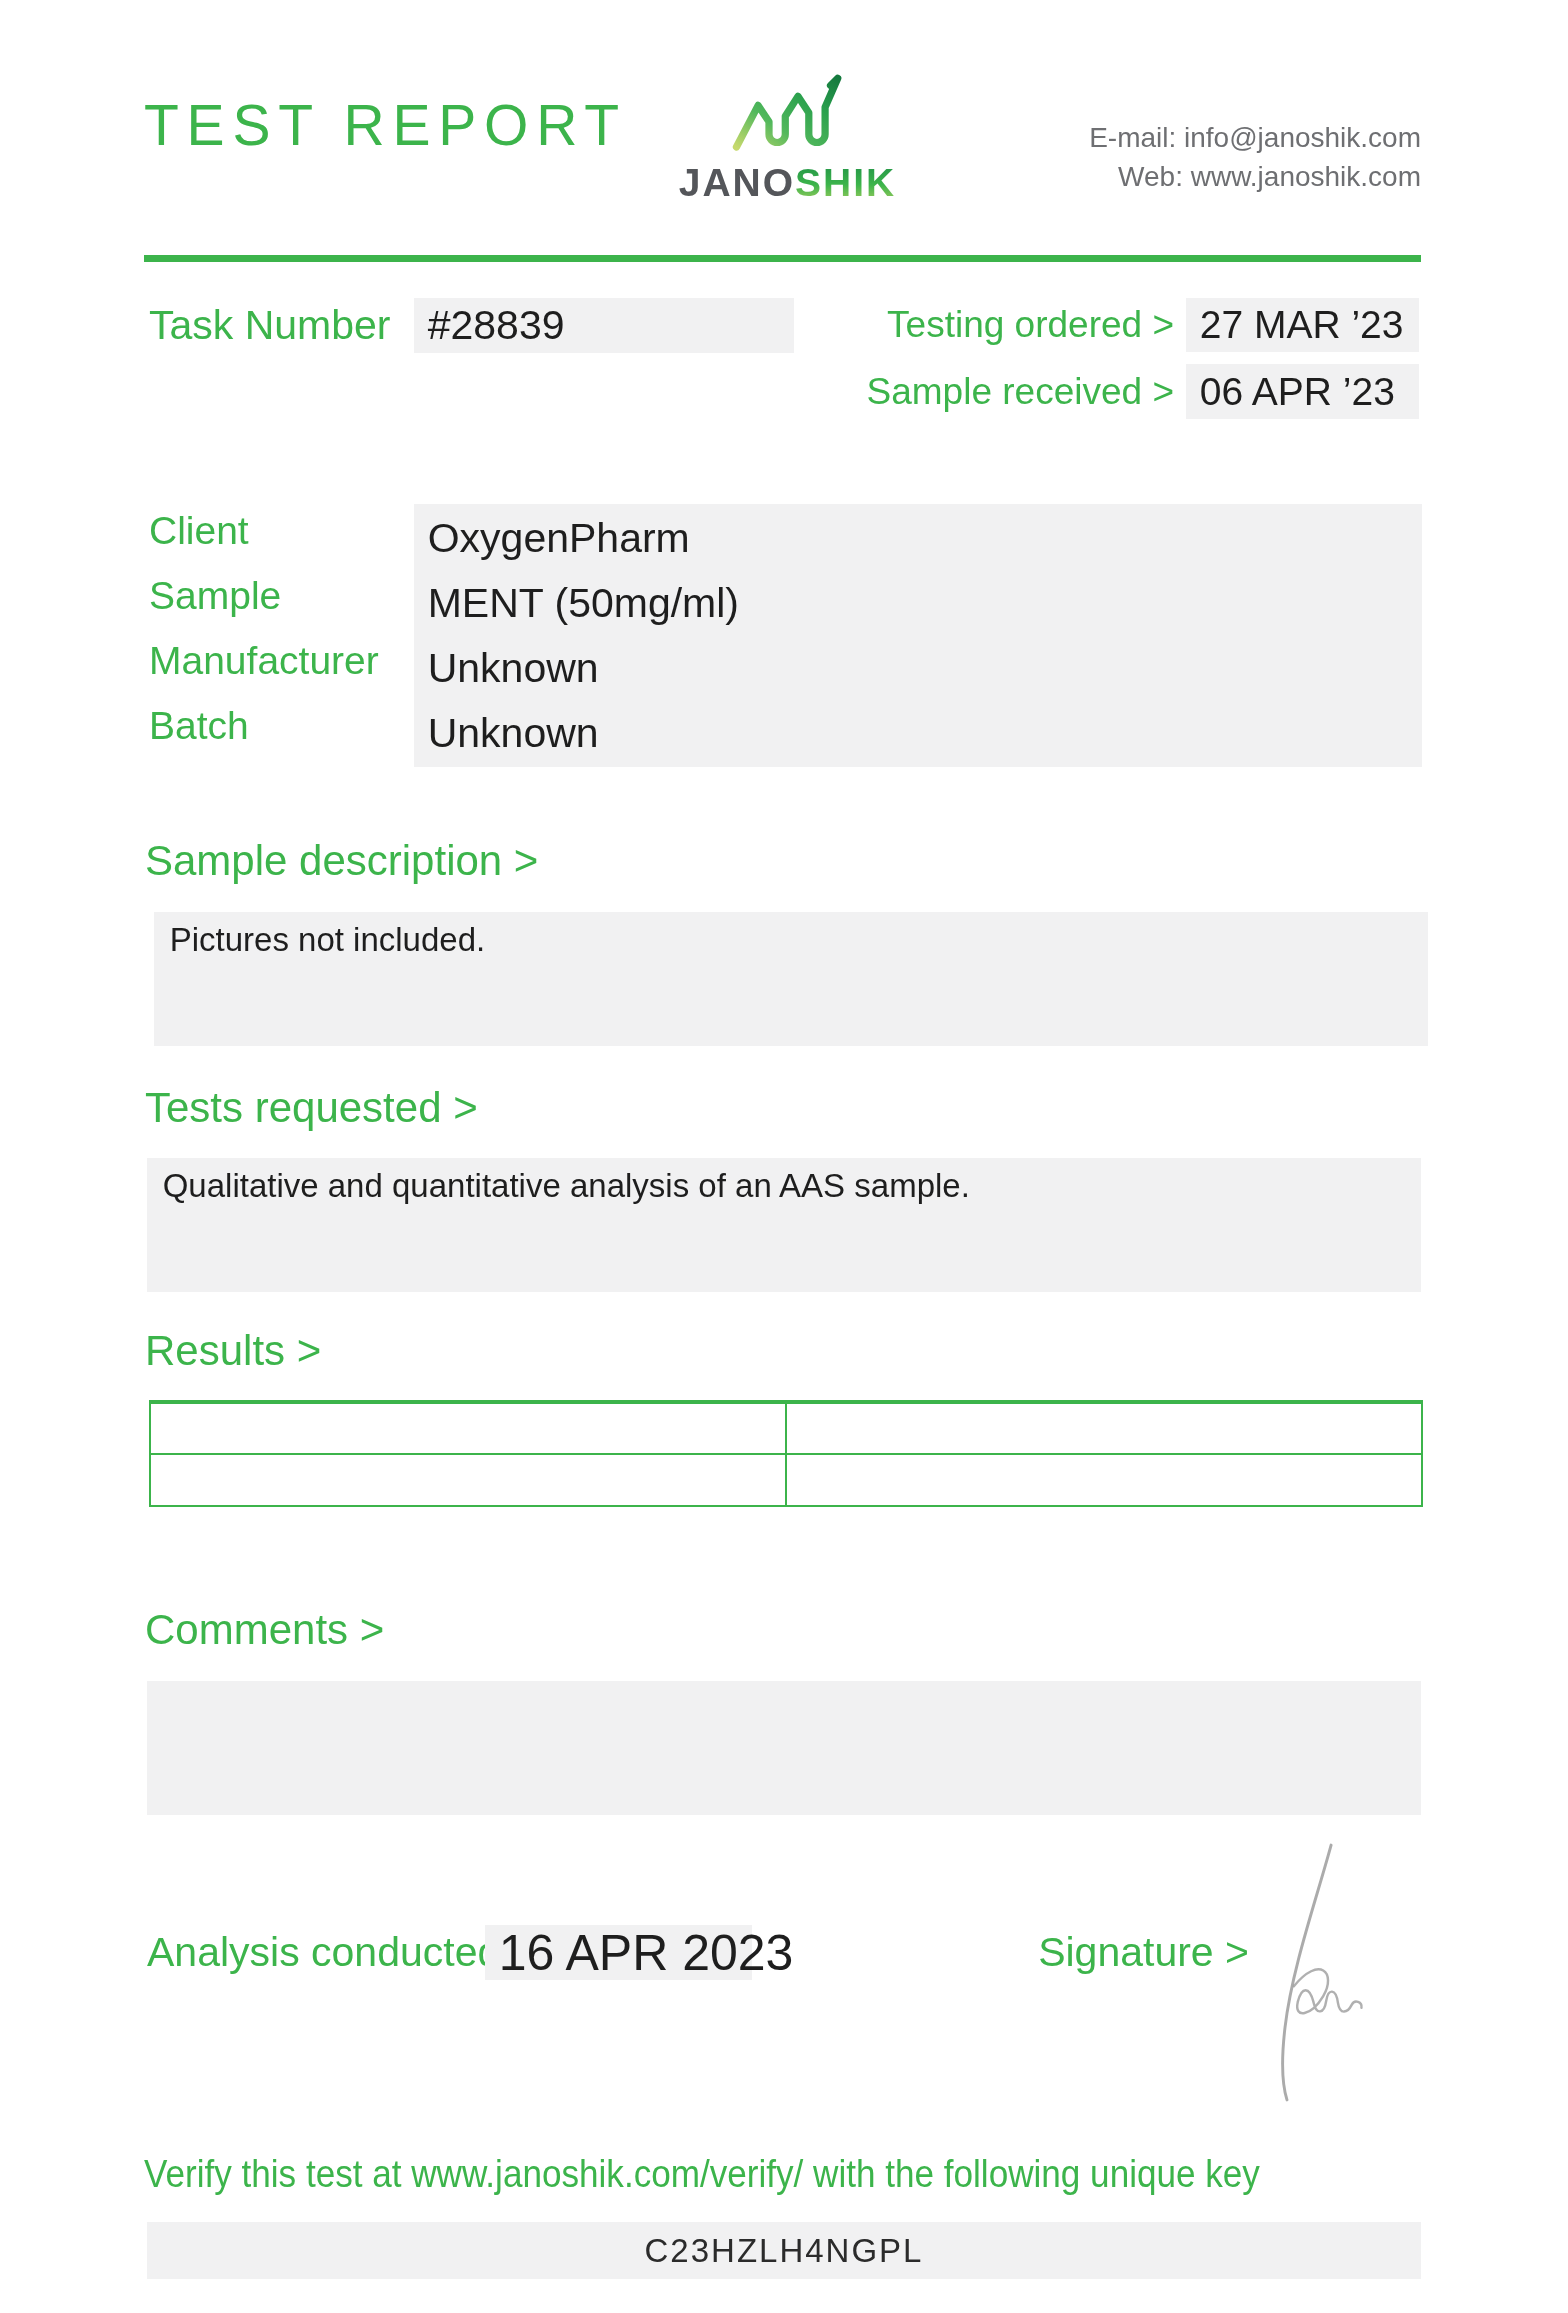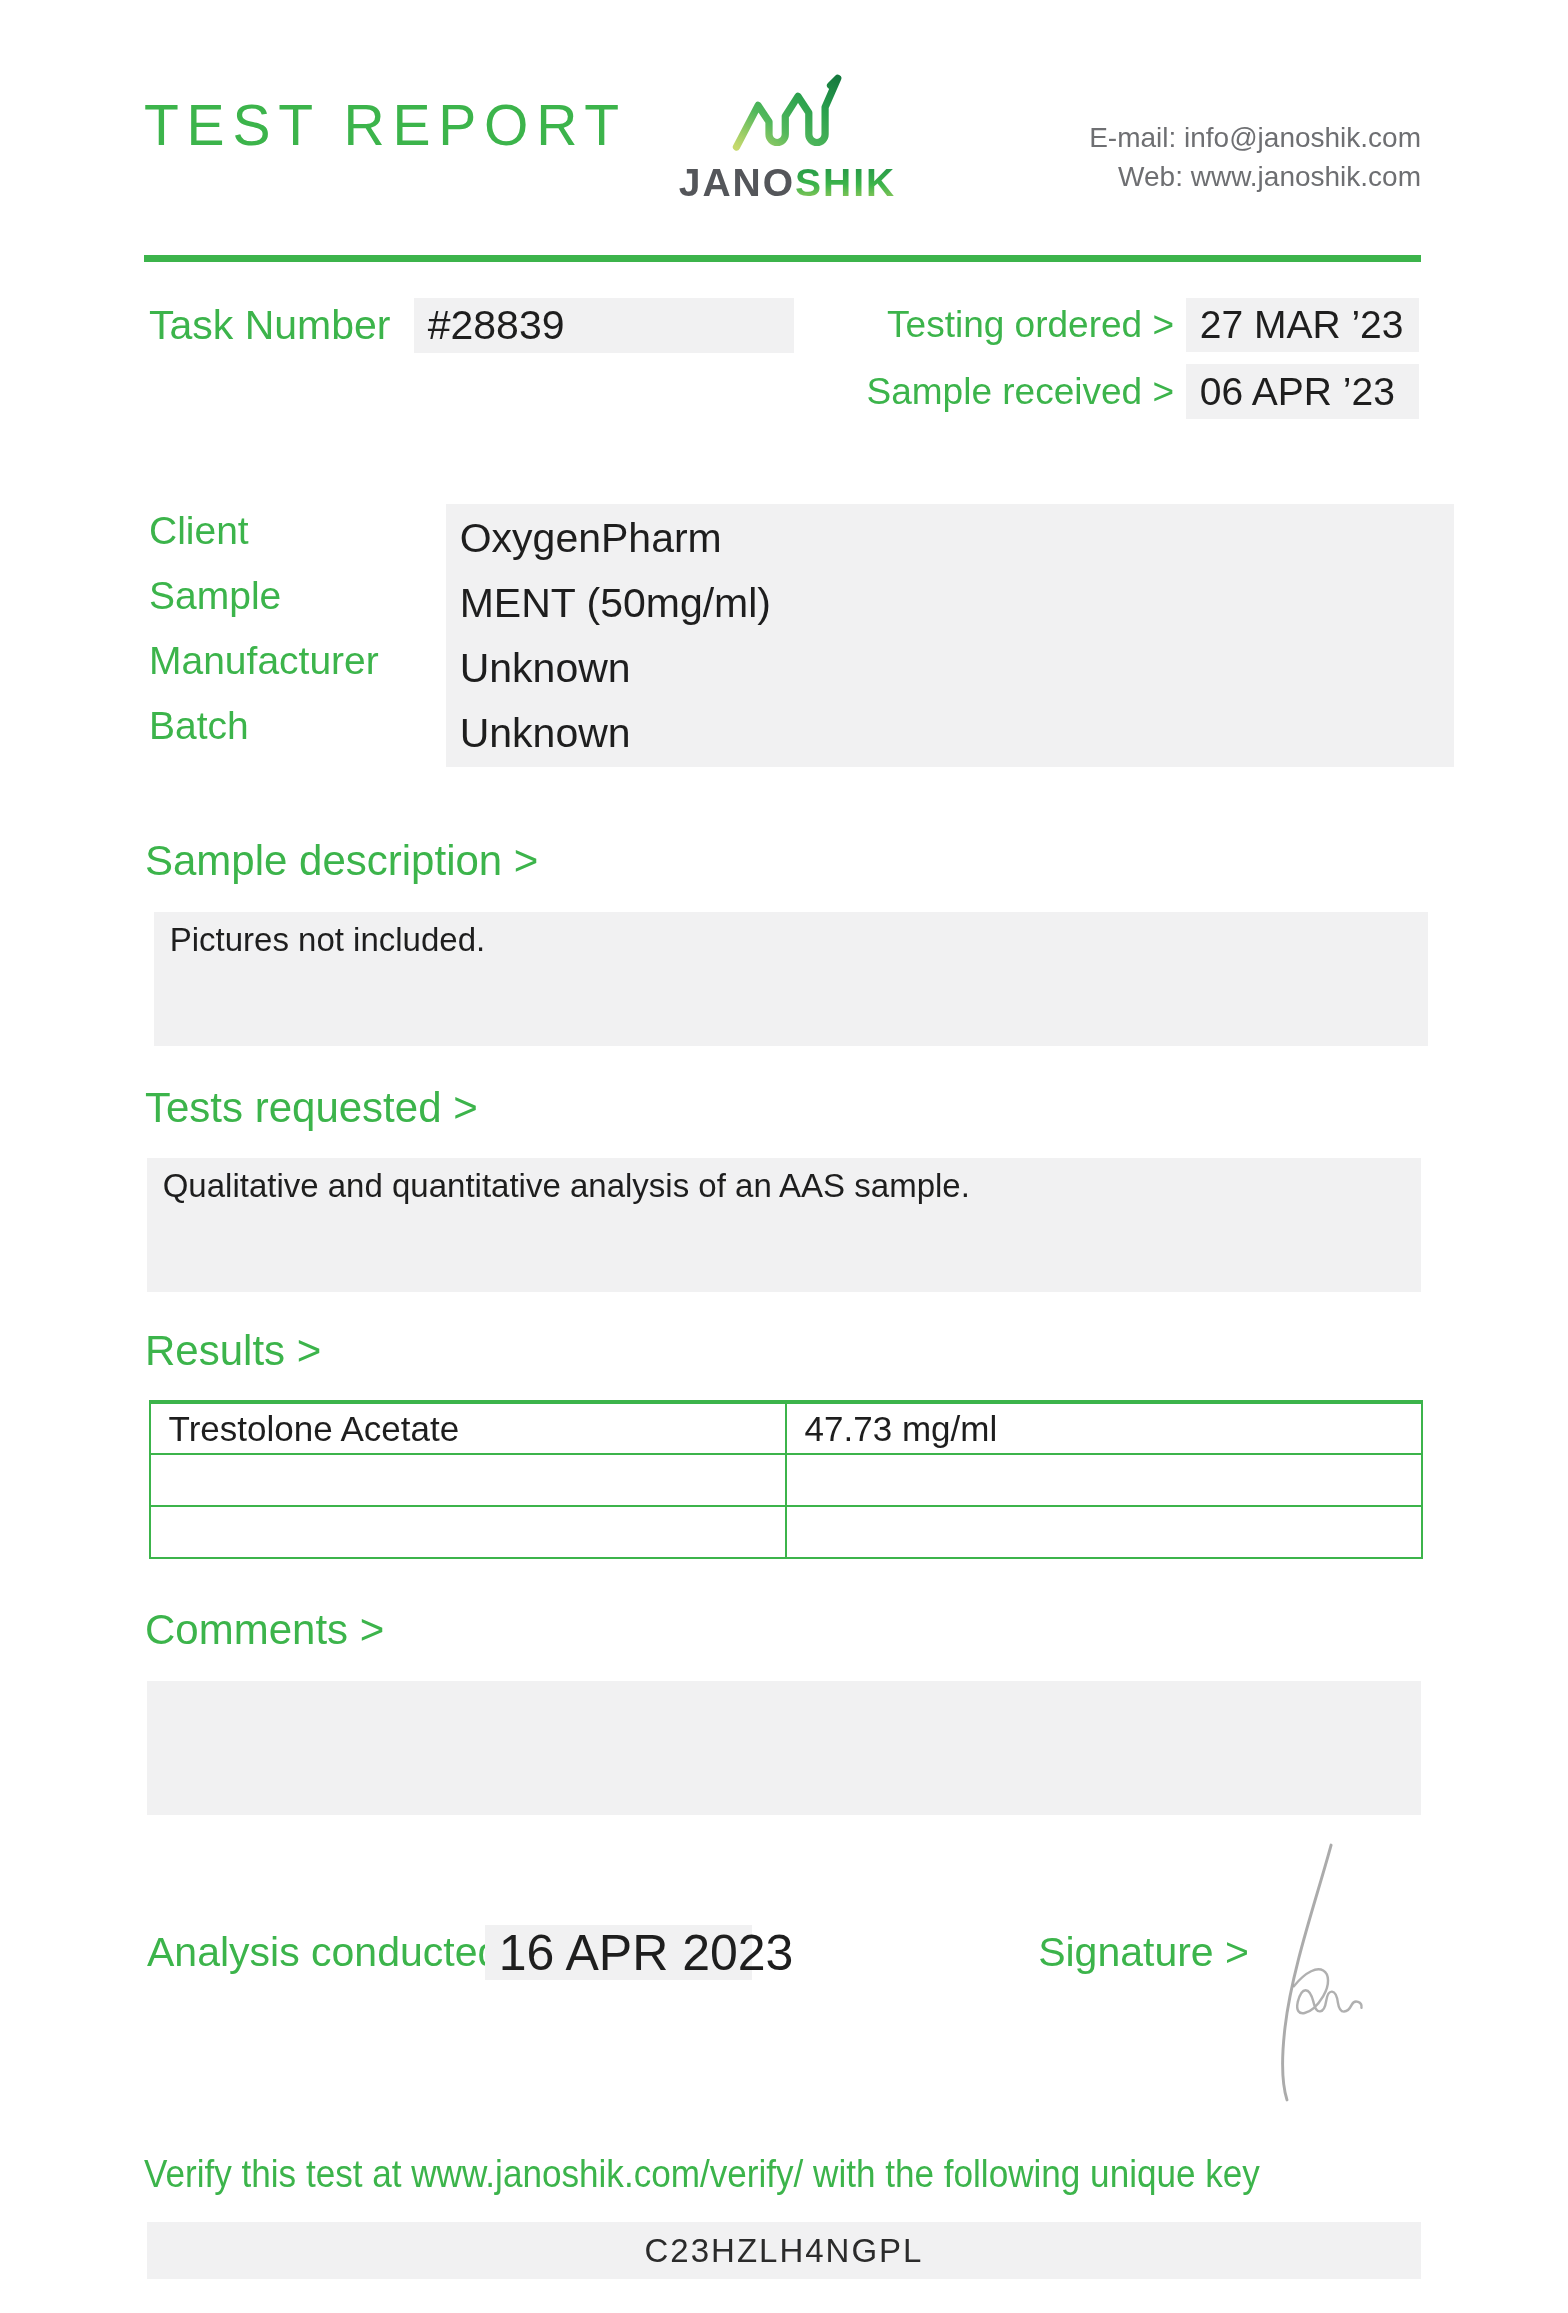--- a/index.html
+++ b/index.html
@@ -42,21 +42,21 @@
   .task-label{left:149px;top:298px;height:55px;font-size:41px;}
   .task-box{left:414px;top:298px;width:380px;height:55px;font-size:41px;}
   .date-label{left:833px;width:341px;justify-content:flex-end;font-size:37px;}
   .date-label.r1{top:298px;height:54px;}
   .date-label.r2{top:364px;height:55px;}
   .date-box{left:1186px;width:233px;font-size:39px;}
   .date-box.r1{top:298px;height:54px;}
   .date-box.r2{top:364px;height:55px;}
 
   .info-label{left:149px;height:53px;font-size:39px;}
-  .info-box{left:414px;width:1008px;height:68px;font-size:41px;margin-left:32px;}
+  .info-box{left:414px;width:1008px;height:68px;font-size:41px;}
   .il0{top:504px;} .il1{top:569px;} .il2{top:634px;} .il3{top:699px;}
 
   
   .sechead{left:145px;color:var(--green);font-size:42px;white-space:nowrap;}
   .sh-desc{top:837px;} .sh-tests{top:1084px;} .sh-results{top:1327px;} .sh-comments{top:1606px;}
   .bigbox{left:147px;width:1274px;height:134px;background:var(--box-gray);
           font-size:33px;padding:8.8px 15.7px;color:var(--text-dark);}
   .bb-desc{top:912px;margin-left:7px;} .bb-tests{top:1158px;} .bb-comments{top:1681px;}
 
   
@@ -125,24 +125,20 @@
 
 <div class="abs sechead sh-desc">Sample description &gt;</div>
 <div class="abs bigbox bb-desc">Pictures not included.</div>
 
 <div class="abs sechead sh-tests">Tests requested &gt;</div>
 <div class="abs bigbox bb-tests">Qualitative and quantitative analysis of an AAS sample.</div>
 
 <div class="abs sechead sh-results">Results &gt;</div>
 <table class="abs rtable">
   <tbody>
-      <tr>
-    <td class="c0">Trestolone Acetate</td>
-    <td>47.73 mg/ml</td>
-  </tr>
   <tr>
     <td class="c0"></td>
     <td></td>
   </tr>
   <tr>
     <td class="c0"></td>
     <td></td>
   </tr>
 </tbody>
   </table>

